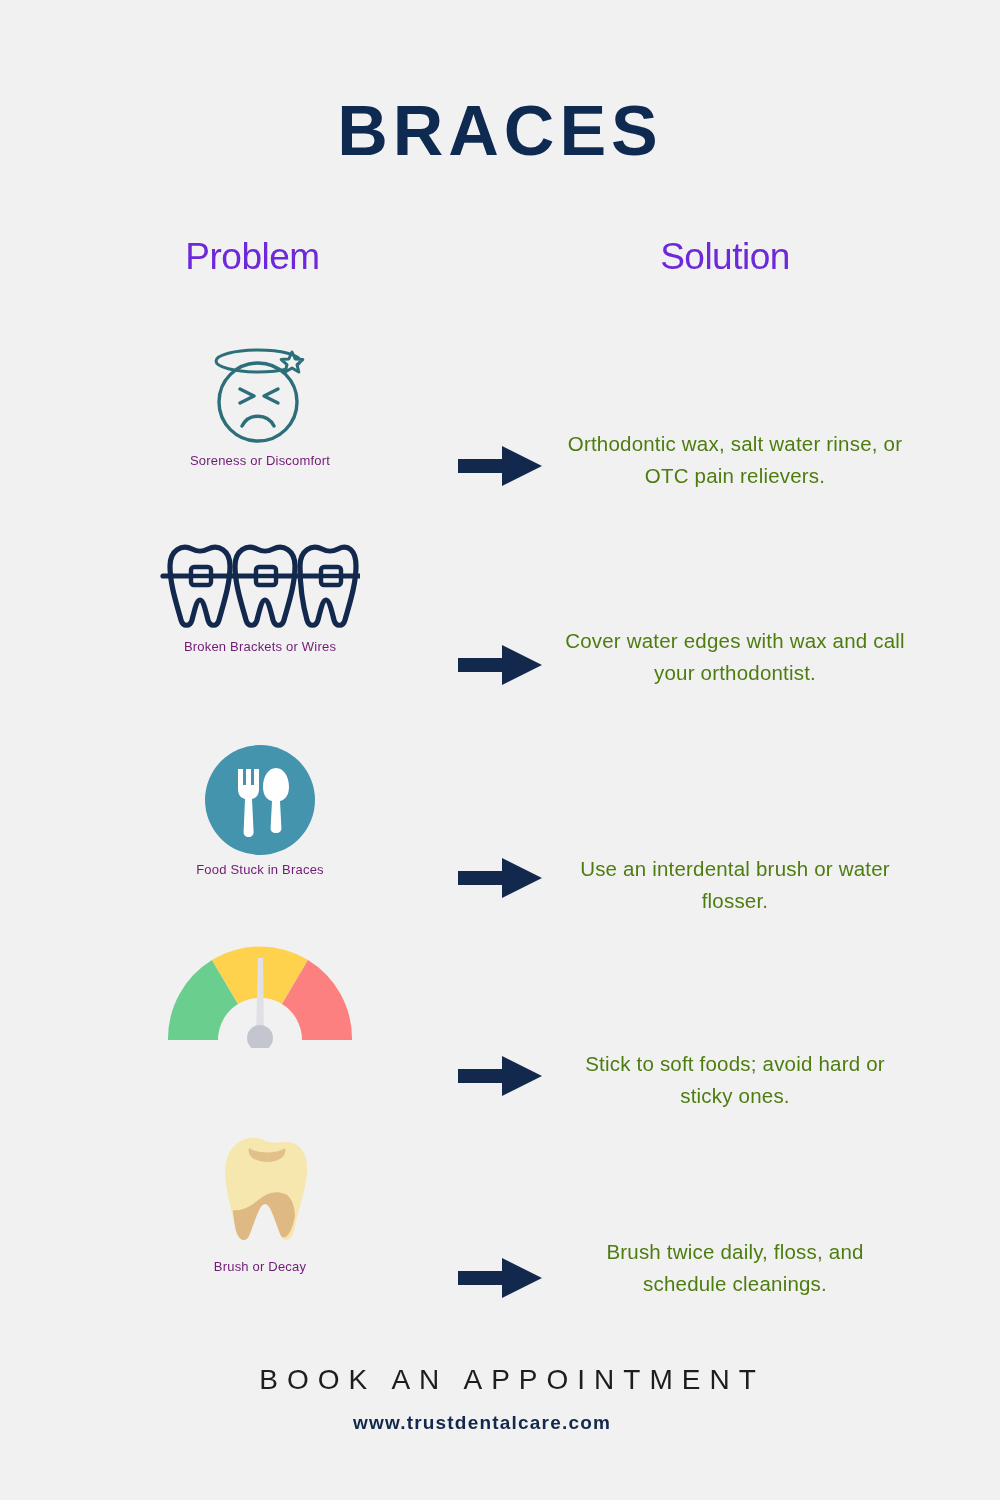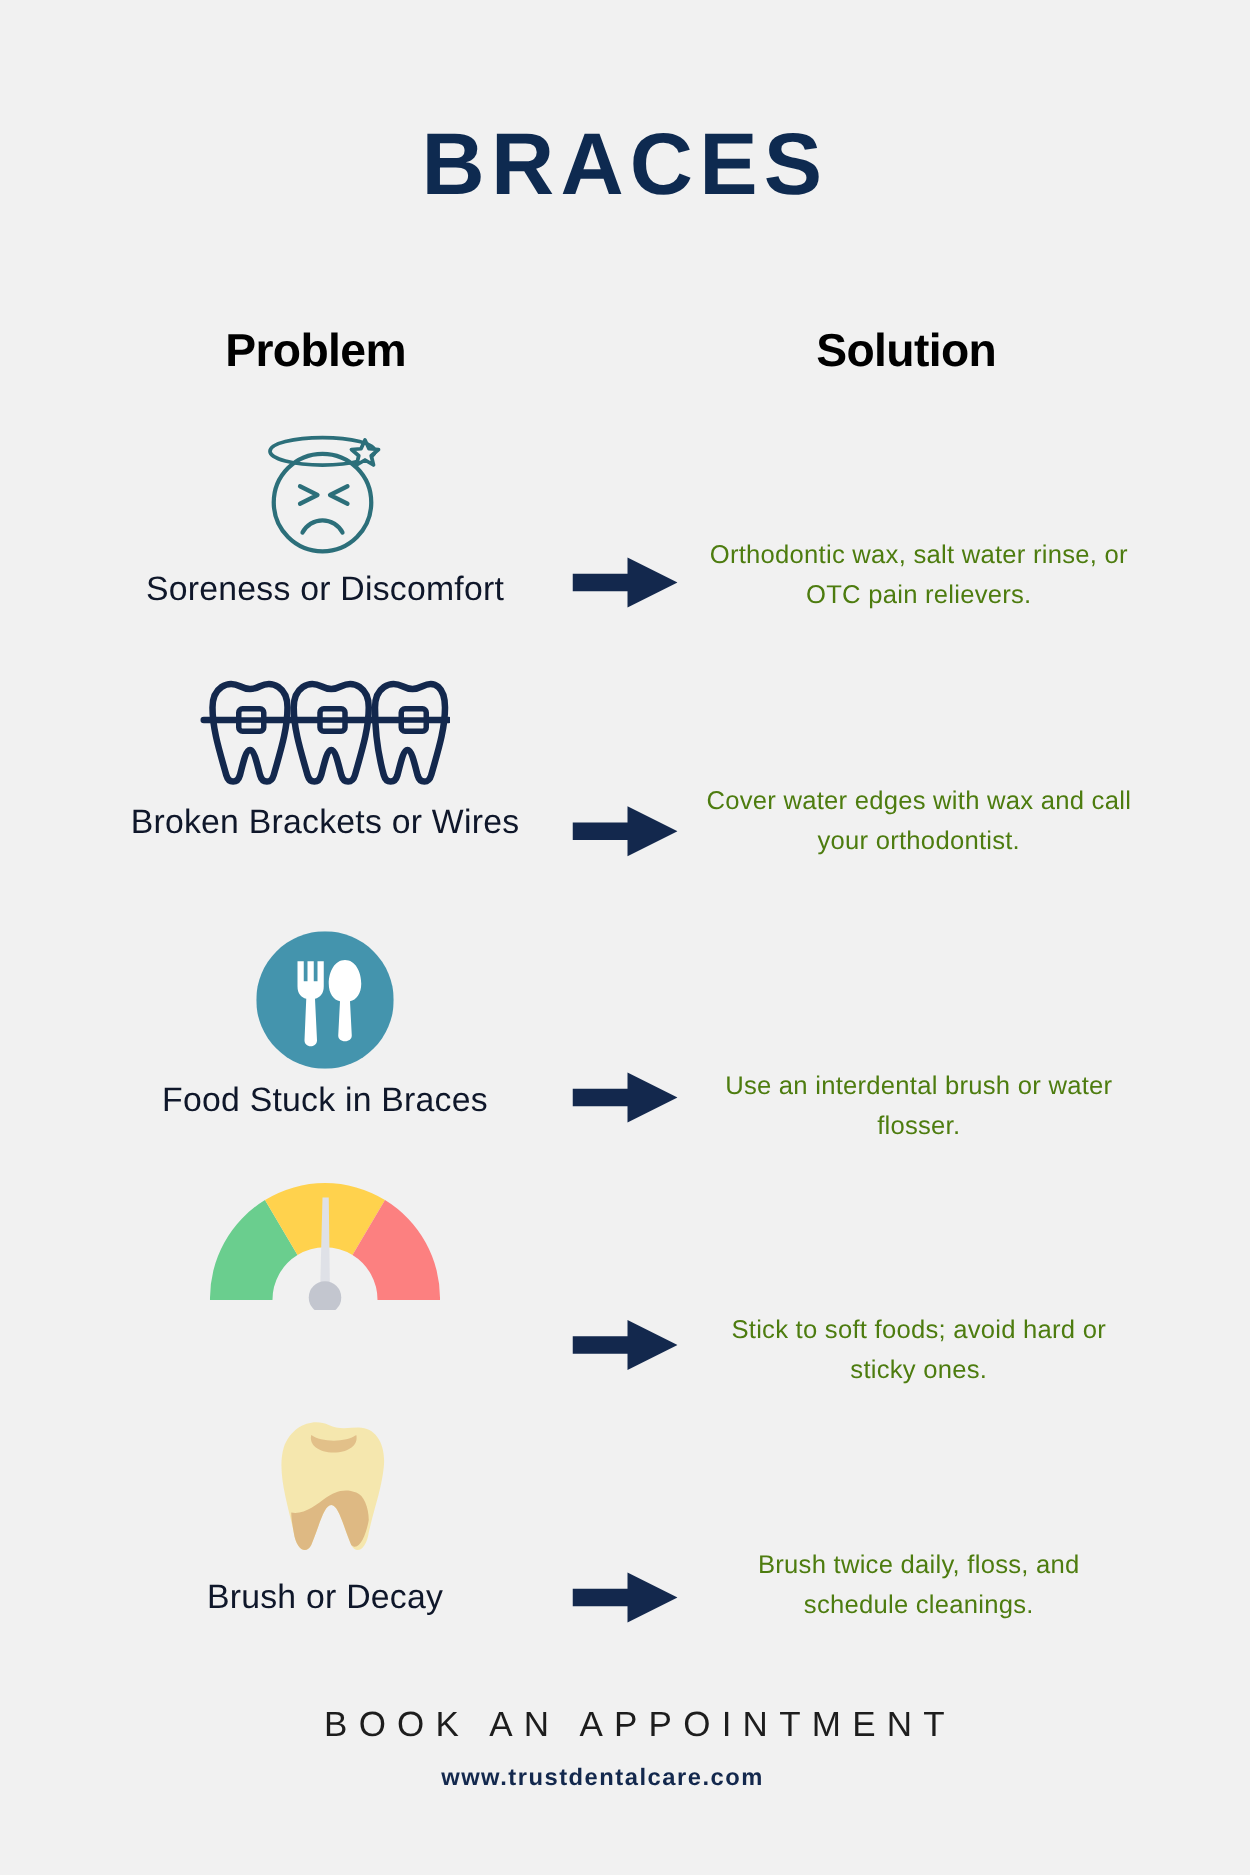--- a/index.html
+++ b/index.html
@@ -32,24 +32,24 @@
     font-size: 70px;
     font-weight: bold;
     letter-spacing: 5px;
     color: #0e2a50;
     line-height: 1;
   }
 
   
   .col-head {
     position: absolute;
-    top: 260px;
+    top: 236px;
     font-size: 37px;
-    font-weight: bold;
-    color: #000000;
+    font-weight: normal;
+    color: #6d28d9;
     letter-spacing: -0.5px;
   }
   .col-head.problem {
     left: 60px;
     width: 385px;
     text-align: center;
   }
   .col-head.solution {
     left: 540px;
     width: 370px;
@@ -78,23 +78,23 @@
     position: absolute;
     left: 565px;
     width: 340px;
     text-align: center;
     font-size: 20.5px;
     line-height: 1.55;
     color: #4d7c0f;
     letter-spacing: 0.2px;
   }
   .problem-label {
-    font-size: 27px;
+    font-size: 13px;
     line-height: 1.42;
-    color: #0f172a;
+    color: #701a75;
     letter-spacing: 0.2px;
     margin-top: 6px;
   }
   .icon-box {
     display: block;
     margin: 0 auto;
   }
 
   
   #row-1 { top: 336px; }

